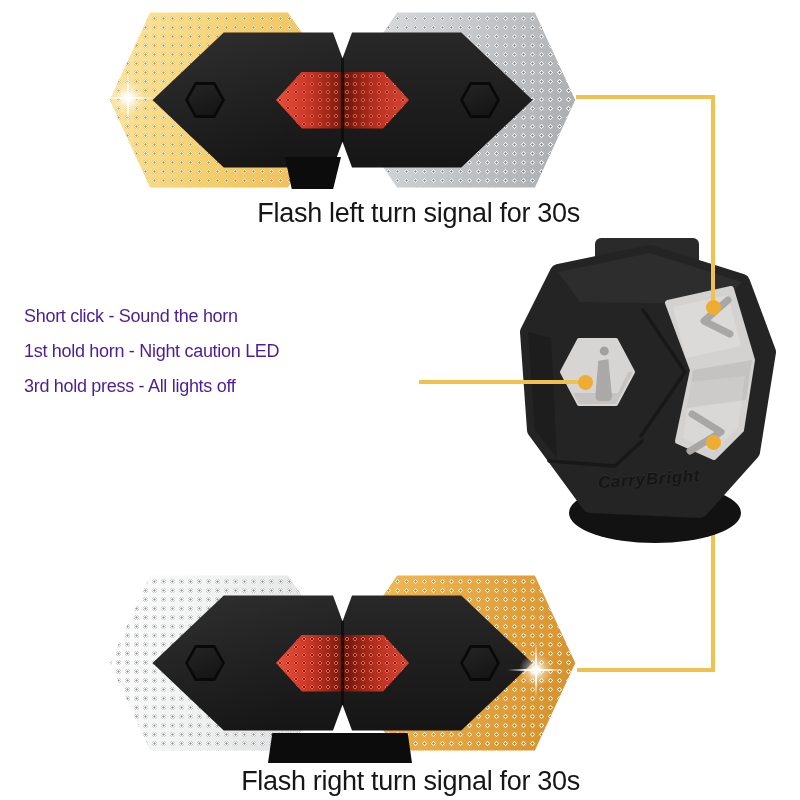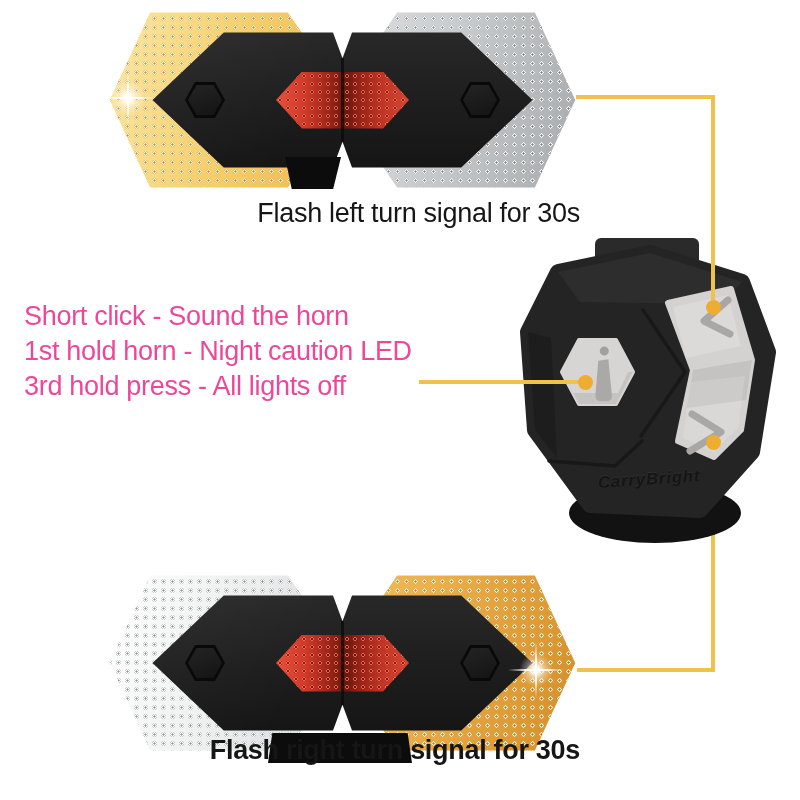--- a/index.html
+++ b/index.html
@@ -70,21 +70,21 @@
     background:linear-gradient(90deg,transparent,rgba(255,255,255,.9) 32%,#fff 50%,rgba(255,255,255,.9) 68%,transparent);}
   .sparkle::after{content:"";position:absolute;top:0;bottom:0;left:50%;width:2px;margin-left:-1px;
     background:linear-gradient(180deg,transparent,rgba(255,255,255,.9) 32%,#fff 50%,rgba(255,255,255,.9) 68%,transparent);}
 
   
   .caption{
     position:absolute;left:105px;width:475px;text-align:right;
     font-size:27px;letter-spacing:-0.3px;color:#161616;z-index:2;white-space:nowrap;
   }
   .instructions{position:absolute;left:24px;top:299px;z-index:2;}
-  .instr-line{height:35px;line-height:35px;font-size:27px;letter-spacing:-0.3px;color:#ec4899;white-space:nowrap;}
+  .instr-line{height:35px;line-height:35px;font-size:18px;letter-spacing:-0.3px;color:#4c1d95;white-space:nowrap;}
 
   
   .ann{position:absolute;background:#efc24d;}
   .ann-under{z-index:1;}
   .ann-over{z-index:4;}
   .ann-dot{position:absolute;width:15px;height:15px;border-radius:50%;background:#eead31;z-index:5;}
 
   
   .remote{position:absolute;left:515px;top:230px;width:270px;height:315px;z-index:3;}
 </style>
@@ -168,15 +168,15 @@
     <div class="wing wing-right amber"></div>
     <div class="lamp-body"></div>
     <div class="mount mount-wide"></div>
     <div class="emblem emblem-left"></div>
     <div class="emblem emblem-right"></div>
     <div class="reflector reflector-left"></div>
     <div class="reflector reflector-right"></div>
     <div class="seam"></div>
     <div class="sparkle" style="left:403px;top:74px;"></div>
   </div>
-  <div class="caption" style="top:735px;font-weight:bold;">Flash right turn signal for 30s</div>
+  <div class="caption" style="top:766px;">Flash right turn signal for 30s</div>
 
 </div>
 
 </body></html>

